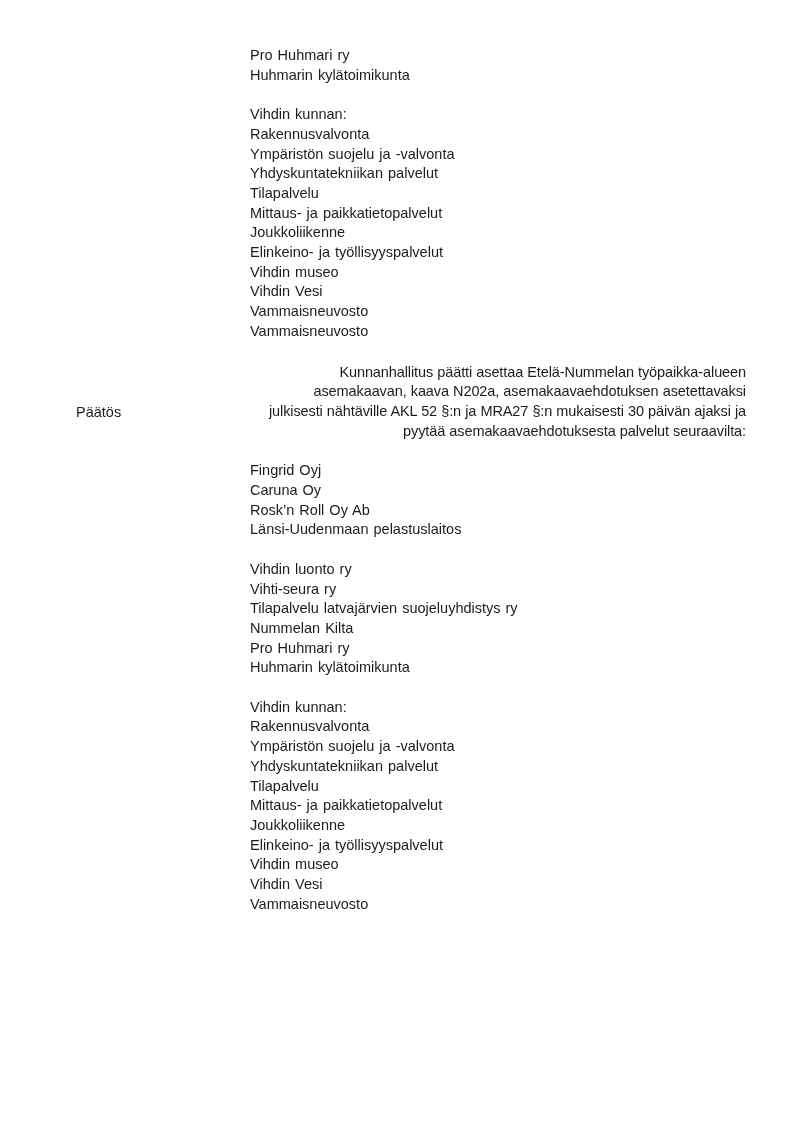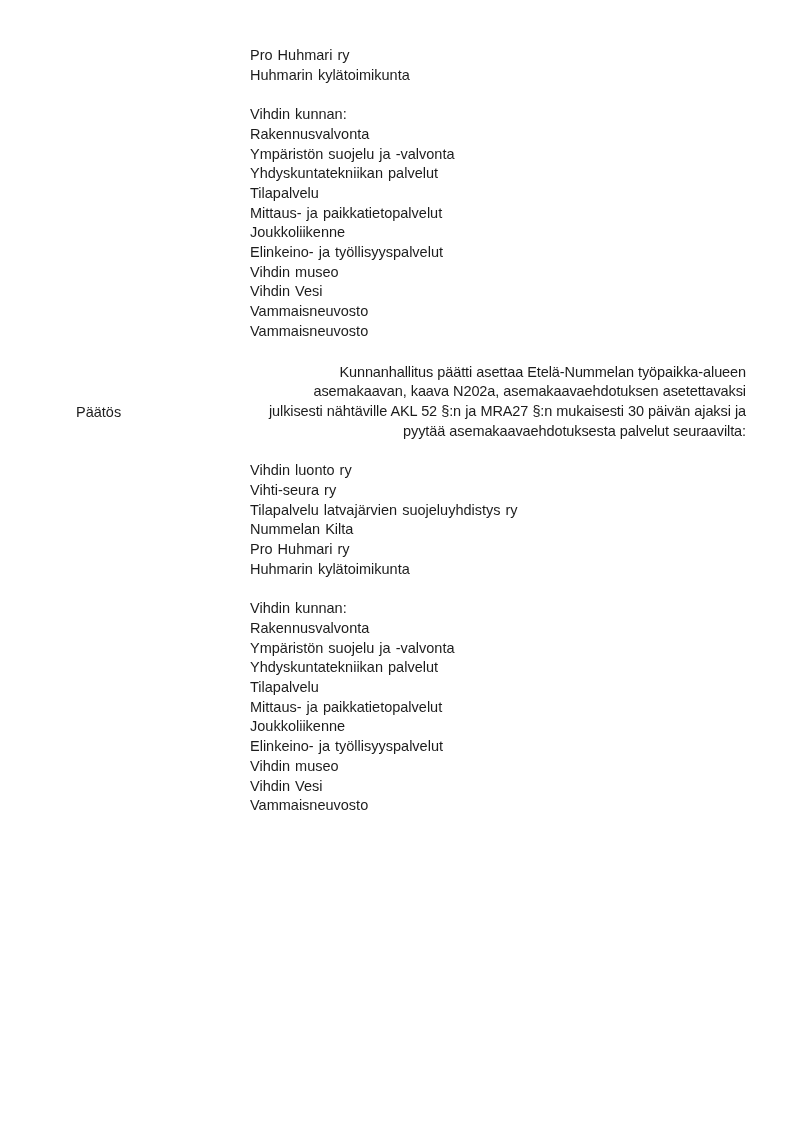--- a/index.html
+++ b/index.html
@@ -89,20 +89,26 @@
     <div class="label-col line">Päätös</div>
     <div class="content-col">
       <div class="paragraph">
           <div class="line">Kunnanhallitus päätti asettaa Etelä-Nummelan työpaikka-alueen</div>
           <div class="line">asemakaavan, kaava N202a, asemakaavaehdotuksen asetettavaksi</div>
           <div class="line">julkisesti nähtäville AKL 52 §:n ja MRA27 §:n mukaisesti 30 päivän ajaksi ja</div>
           <div class="line">pyytää asemakaavaehdotuksesta palvelut seuraavilta:</div>
         </div>
       <div class="groups">
           <div class="group">
+            <div class="line">Fingrid Oyj</div>
+            <div class="line">Caruna Oy</div>
+            <div class="line">Rosk’n Roll Oy Ab</div>
+            <div class="line">Länsi-Uudenmaan pelastuslaitos</div>
+          </div>
+          <div class="group">
             <div class="line">Vihdin luonto ry</div>
             <div class="line">Vihti-seura ry</div>
             <div class="line">Tilapalvelu latvajärvien suojeluyhdistys ry</div>
             <div class="line">Nummelan Kilta</div>
             <div class="line">Pro Huhmari ry</div>
             <div class="line">Huhmarin kylätoimikunta</div>
           </div>
           <div class="group">
             <div class="line">Vihdin kunnan:</div>
             <div class="line">Rakennusvalvonta</div>

